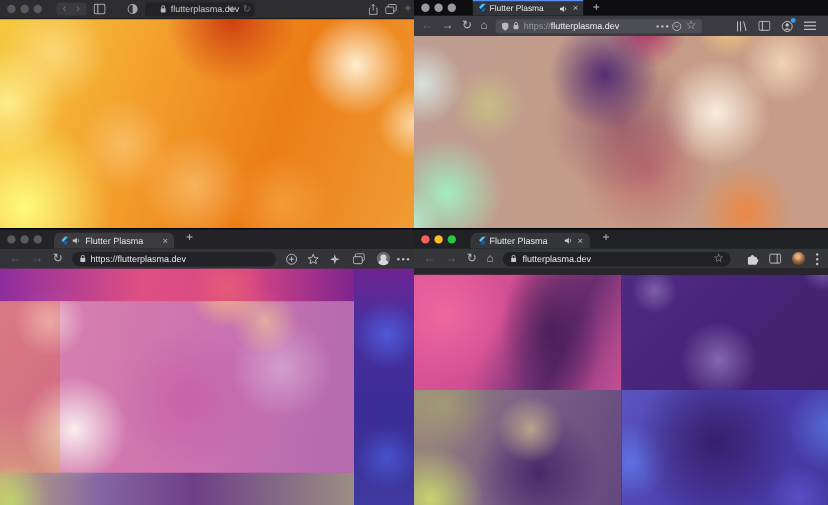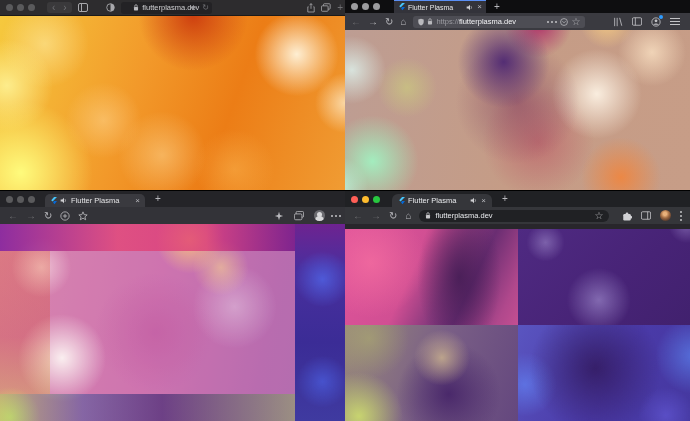--- a/index.html
+++ b/index.html
@@ -344,20 +344,30 @@
         </span>
         <span class="title">Flutter Plasma</span>
         <span class="glyph" style="font-size:8px">×</span>
       </div>
       <span class="glyph" style="margin-left:10px">+</span>
     </div>
     <div class="edge-nav">
       <span class="glyph dim">←</span>
       <span class="glyph dim">→</span>
       <span class="glyph">↻</span>
+      <div class="edge-url">
+        <span class="icon">
+          <svg width="6" height="7" viewBox="0 0 10 12">
+              <rect x="1.5" y="5" width="7" height="6" rx="1" fill="#c8c8cb"></rect>
+              <path d="M3 5 V3.2 a2 2 0 0 1 4 0 V5" fill="none" stroke="#c8c8cb" stroke-width="1.4"></path>
+            </svg>
+        </span>
+        <span>https://flutterplasma.dev</span>
+        <span class="grow"></span>
+      </div>
       <span class="icon">
         <svg width="10" height="10" viewBox="0 0 12 12">
             <circle cx="6" cy="6" r="5" fill="none" stroke="#b9b9bd"></circle>
             <path d="M6 3.5 V8.5 M3.5 6 H8.5" stroke="#b9b9bd" fill="none"></path>
           </svg>
       </span>
       <span class="icon">
         <svg width="10" height="10" viewBox="0 0 12 12">
             <path d="M6 1 L7.4 4.4 L11 4.7 L8.3 7 L9.2 10.5 L6 8.6 L2.8 10.5 L3.7 7 L1 4.7 L4.6 4.4 Z" fill="none" stroke="#b9b9bd"></path>
           </svg>

